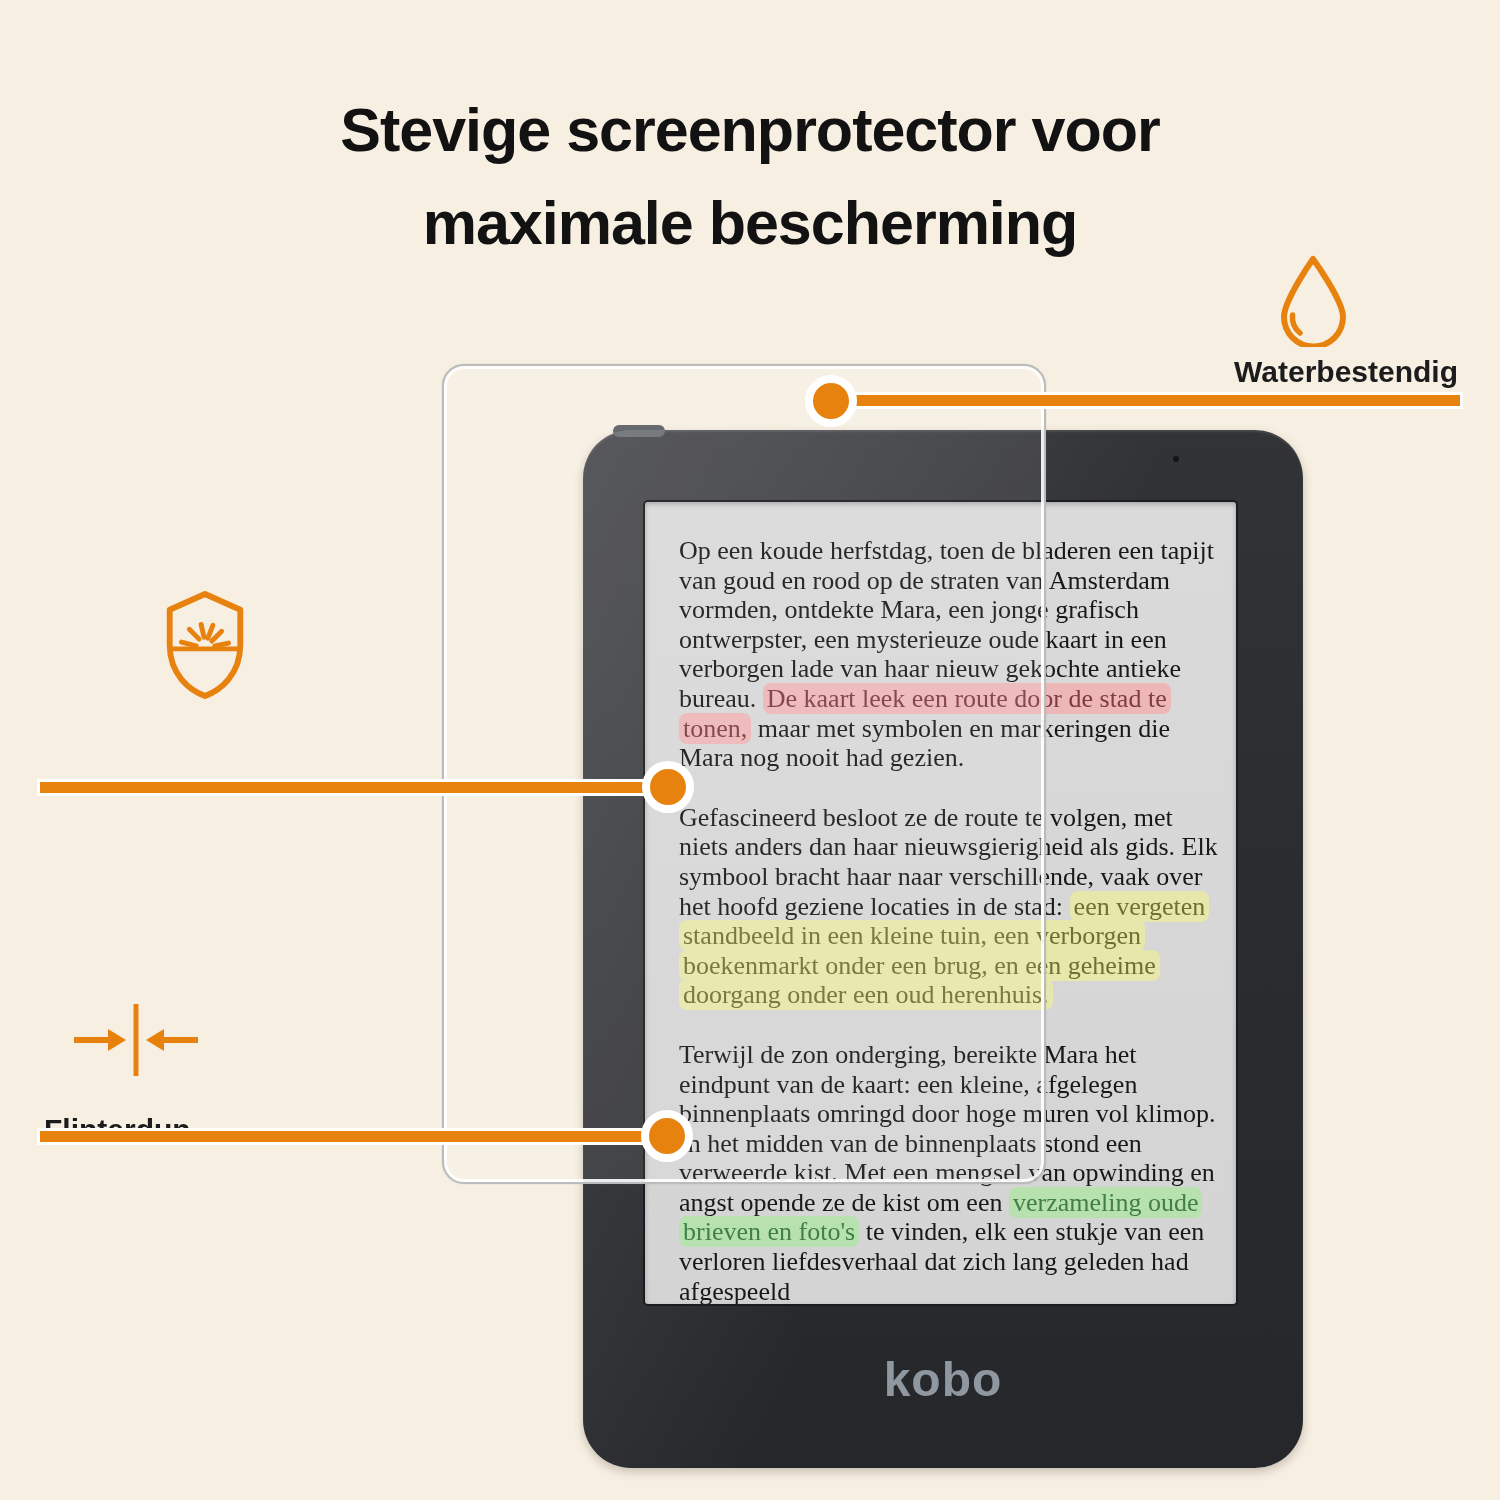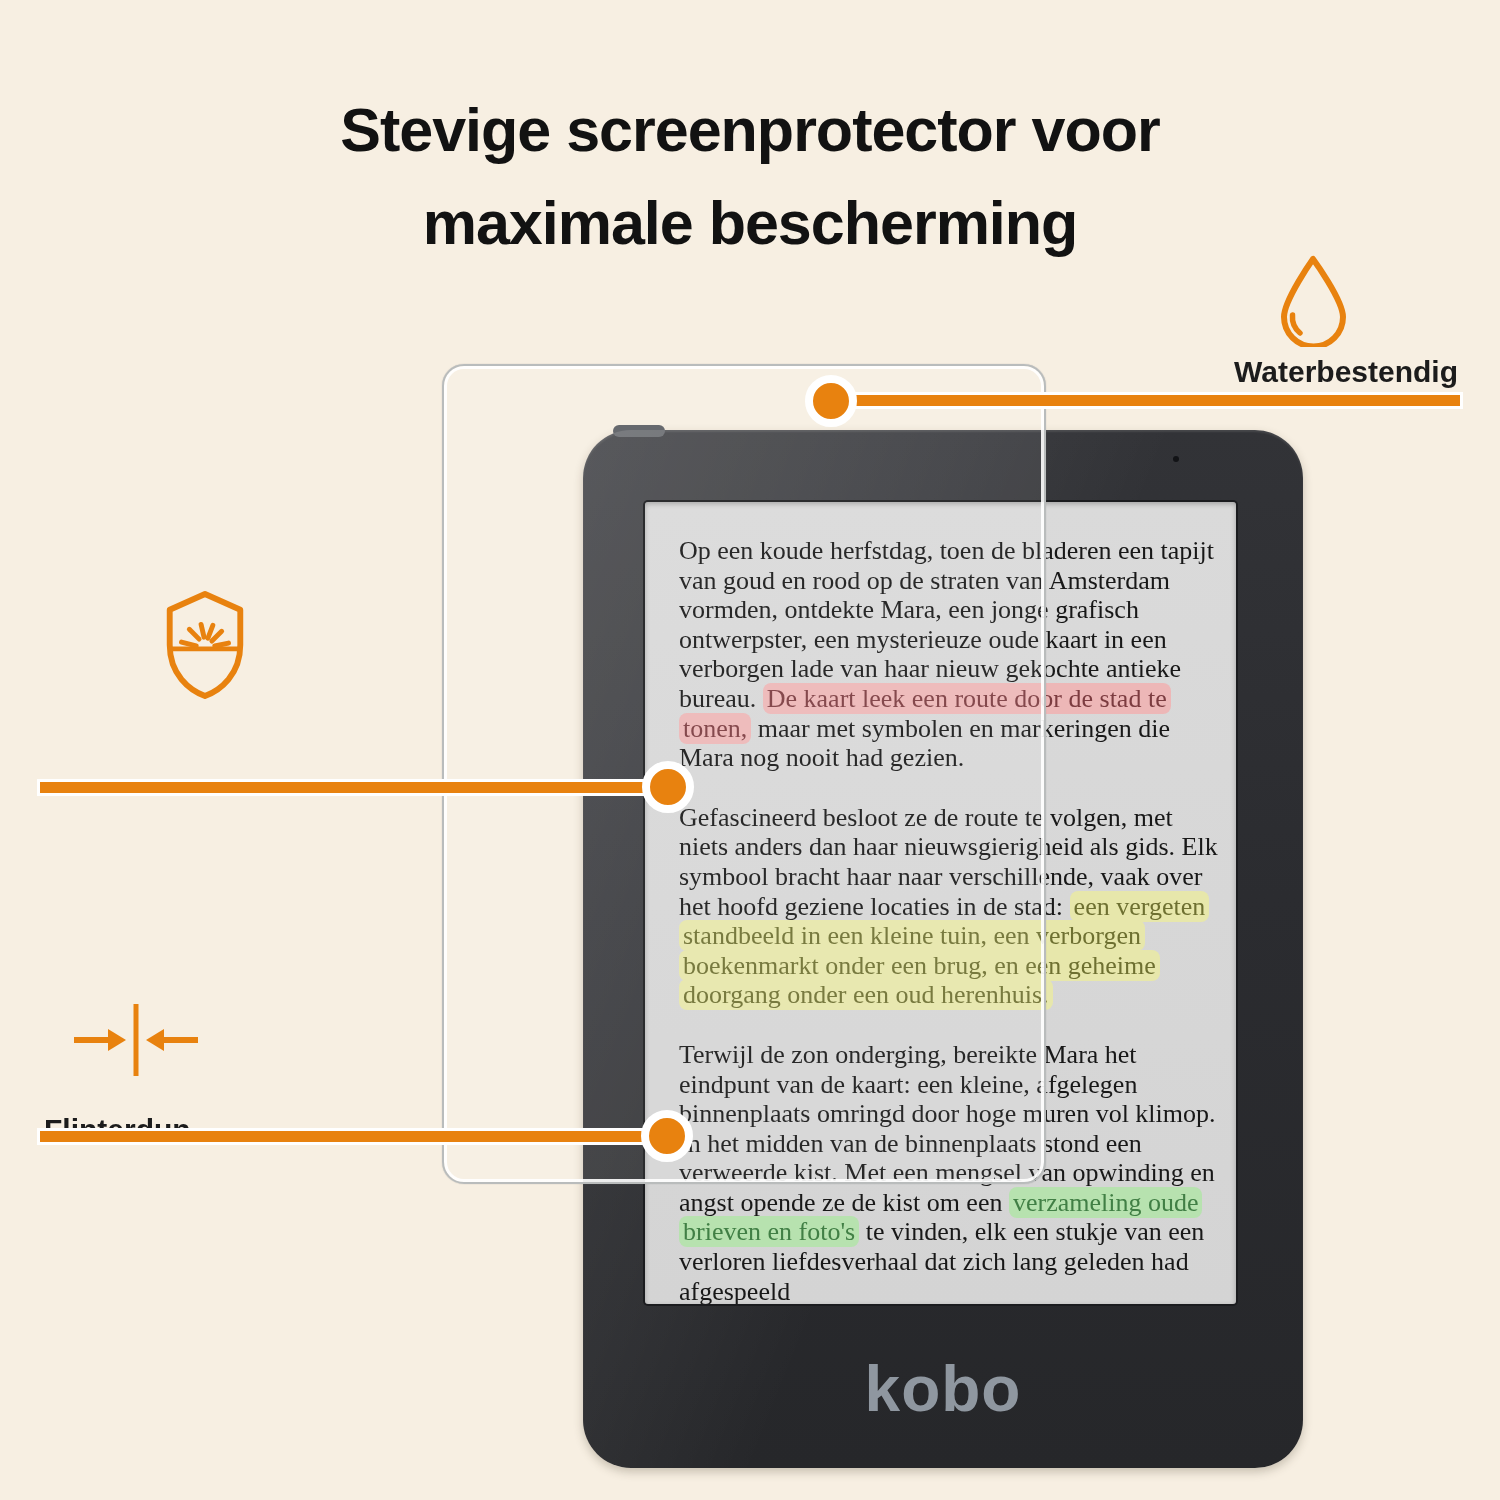--- a/index.html
+++ b/index.html
@@ -61,21 +61,21 @@
     box-shadow:0 0 0 2px #1b1c1f, inset 0 2px 5px rgba(0,0,0,0.25);}
   .screen-text{box-sizing:border-box;width:100%;height:100%;padding:26px 16px 0 34px;
     font-family:"Liberation Serif",serif;font-size:26px;line-height:29.6px;color:#181818;overflow:hidden;}
   .screen-text p{margin:8px 0 30px 0;}
   .hl{padding:1px 4px;border-radius:8px;-webkit-box-decoration-break:clone;box-decoration-break:clone;}
   .hl-pink{background:var(--highlight-pink-bg);color:var(--highlight-pink-text);}
   .hl-yellow{background:var(--highlight-yellow-bg);color:var(--highlight-yellow-text);}
   .hl-green{background:var(--highlight-green-bg);color:var(--highlight-green-text);}
 
   .brand{position:absolute;left:0;top:922px;width:100%;text-align:center;
-    font-weight:700;font-size:64px;letter-spacing:1px;color:var(--brand-text);}
+    font-weight:700;font-size:48px;letter-spacing:1px;color:var(--brand-text);}
 </style>
 </head>
 <body>
 
 <div class="stage">
 
   <div class="headline">
     <div>Stevige screenprotector voor</div>
     <div>maximale bescherming</div>
   </div>

